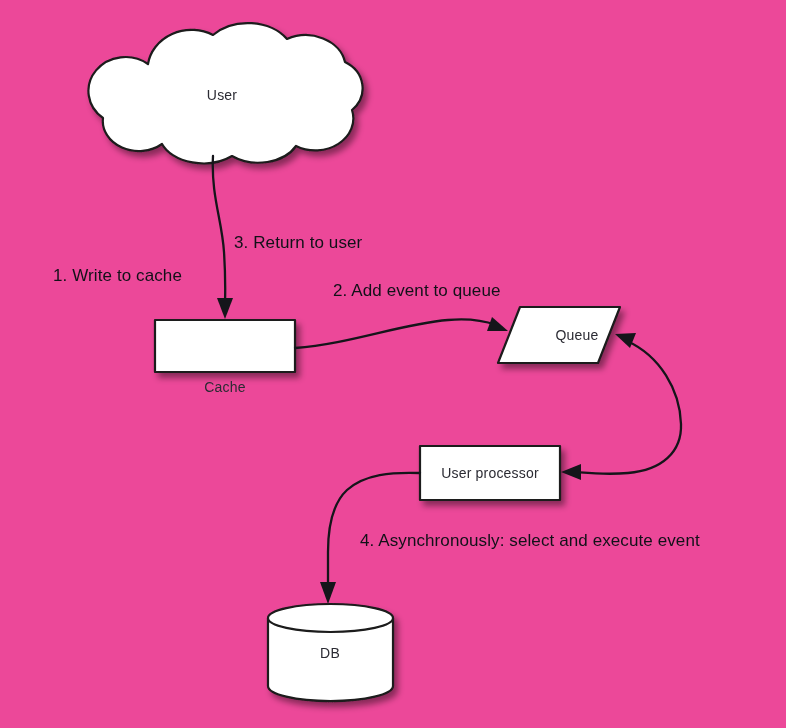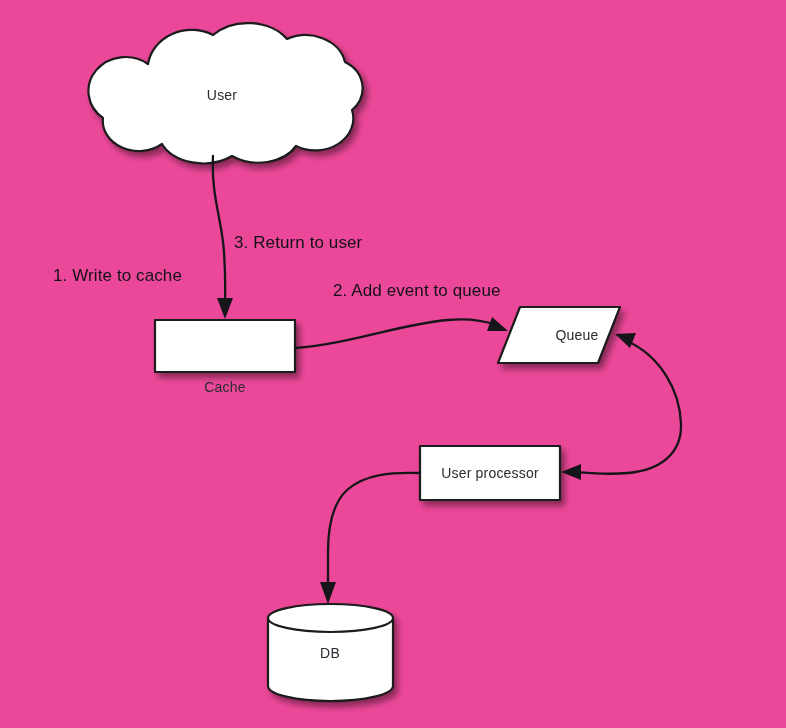--- a/index.html
+++ b/index.html
@@ -150,14 +150,15 @@
   <div class="node-label" style="left:490px; top:473px;">User processor</div>
 
   <div class="node-label" style="left:330px; top:653px;text-align:right;">DB</div>
 
   <div class="edge-label" style="left:53px; top:266px;">1. Write to cache</div>
 
   <div class="edge-label" style="left:305px; top:281px;margin-left:28px;">2. Add event to queue</div>
 
   <div class="edge-label" style="left:234px; top:225px;margin-top:8px;">3. Return to user</div>
 
+  <div class="edge-label" style="left:360px; top:531px;">4. Asynchronously: select and execute event</div>
 
 </div>
 
 </body></html>

